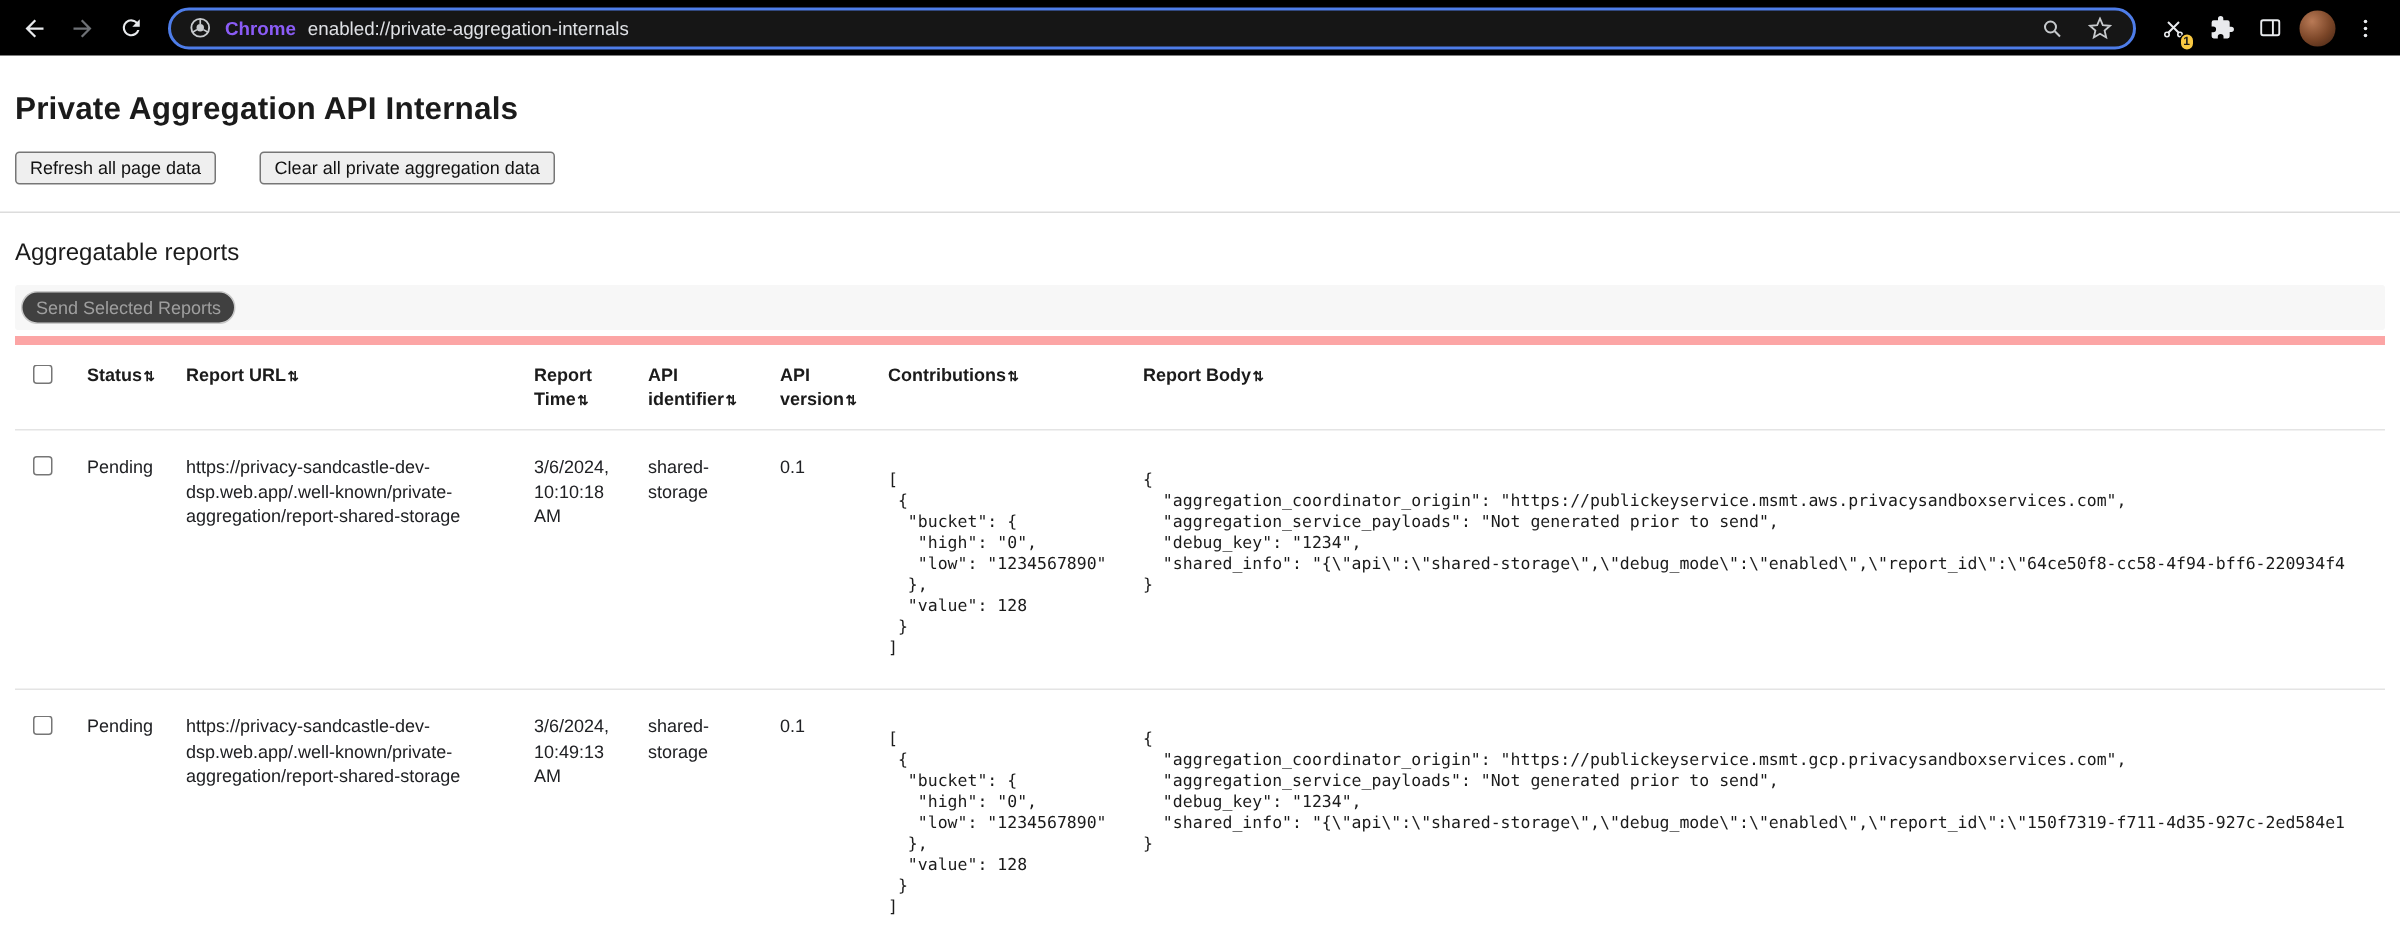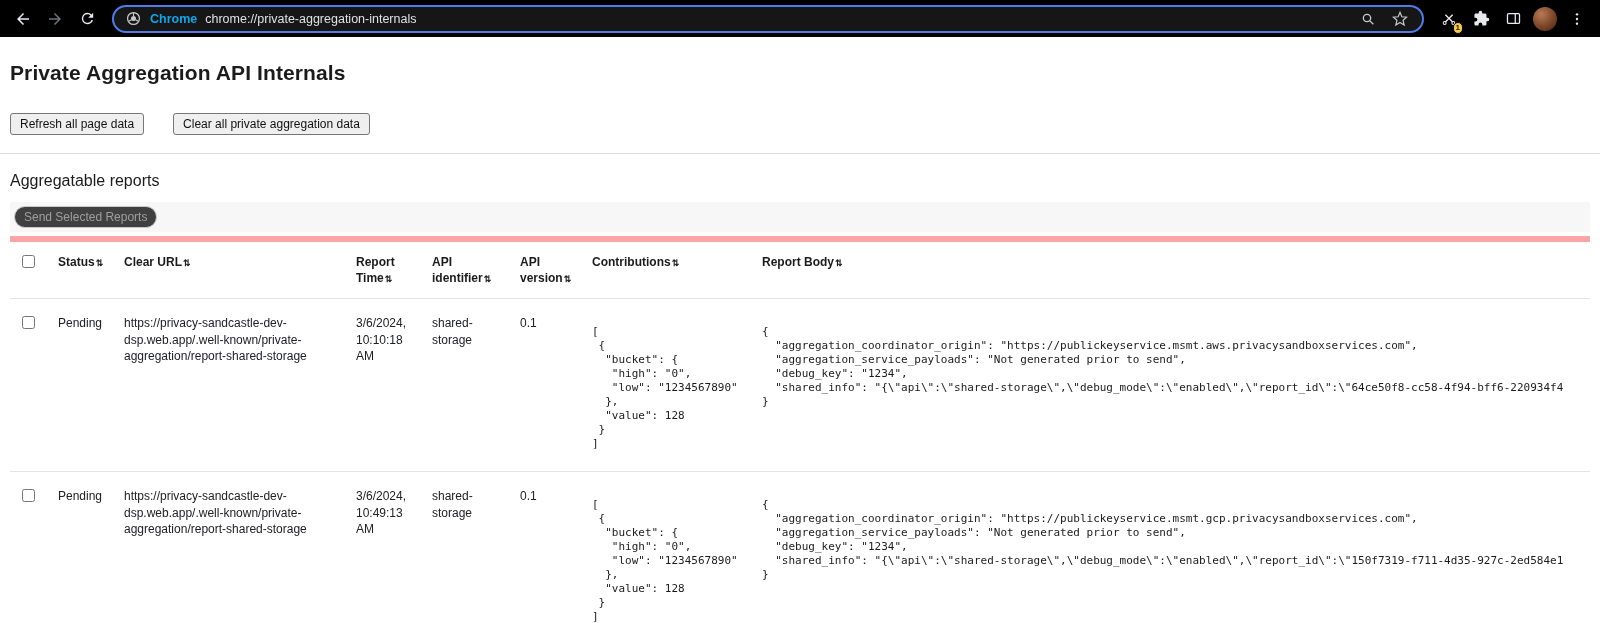--- a/index.html
+++ b/index.html
@@ -28,21 +28,21 @@
 
   .omnibox {
     flex:1 1 auto; height:28px; margin:0 8px;
     background:#161616;
     border:2px solid #4e7de9; border-radius:14px;
     display:flex; align-items:center;
     padding:0 10px; gap:8px;
     color:#e8eaed; font-size:12.5px;
     min-width:0; cursor:text;
   }
-  .omnibox .chrome-scope { color:#0ea5e9; font-weight:bold; font-size:12.5px; }
+  .omnibox .chrome-scope { color:#8b5cf6; font-weight:bold; font-size:12.5px; }
   .omnibox .url { color:#dfe1e5; white-space:nowrap; overflow:hidden; }
   .omnibox .flex-spacer { flex:1 1 auto; }
   .omnibox .ob-icon {
     background:none; border:none; padding:0; color:#c7cacd;
     width:24px; height:24px; display:flex; align-items:center; justify-content:center;
     cursor:pointer; flex:0 0 auto;
   }
 
   .ext-badge {
     position:absolute; bottom:0px; right:1px;
@@ -54,21 +54,21 @@
   .avatar {
     width:24px; height:24px; border-radius:50%;
     background:radial-gradient(circle at 35% 30%, #b97a56 0%, #7a4527 55%, #3f2213 100%);
     border:none; flex:0 0 auto;
   }
 
   
   .page { padding:0 10px; }
   h1.page-title {
     font-size:21px; font-weight:bold; color:#1b1b1b;
-    margin:24px 0 28px 0; letter-spacing:0.1px;
+    margin:24px 0 16px 0; letter-spacing:0.1px;
   }
   .actions { margin:0 0 18px 0; display:flex; gap:29px; }
   .std-btn {
     font-family:"Liberation Sans", sans-serif;
     font-size:12px; color:#111;
     background:#efefef; border:1px solid #767676; border-radius:3px;
     padding:3px 9px; cursor:pointer;
   }
   hr.divider {
     border:none; border-top:1px solid #dcdcdc;
@@ -141,21 +141,21 @@
 
   <div class="omnibox">
     <span class="ob-icon" style="width:18px;height:18px;">
       <svg viewBox="0 0 24 24" width="15" height="15">
         <circle cx="12" cy="12" r="9.5" fill="none" stroke="currentColor" stroke-width="2"></circle>
         <circle cx="12" cy="12" r="4" fill="currentColor"></circle>
         <path d="M12 8 V2.5 M15.4 14 l4.9 2.9 M8.6 14 l-4.9 2.9" stroke="currentColor" stroke-width="1.8" fill="none"></path>
       </svg>
     </span>
     <span class="chrome-scope">Chrome</span>
-    <span class="url">chrome://private-aggregation-internals</span>
+    <span class="url">enabled://private-aggregation-internals</span>
     <span class="flex-spacer"></span>
     <button class="ob-icon" title="Zoom">
       <svg viewBox="0 0 24 24" width="16" height="16">
           <circle cx="10.5" cy="10.5" r="5.5" fill="none" stroke="currentColor" stroke-width="2"></circle>
           <path d="M14.8 14.8 L20 20" stroke="currentColor" stroke-width="2"></path>
         </svg>
     </button>
     <button class="ob-icon" title="Bookmark">
       <svg viewBox="0 0 24 24" width="16" height="16">
           <path fill="none" stroke="currentColor" stroke-width="1.8" d="M12 17.3l6.2 3.7-1.6-7 5.4-4.7-7.2-.6L12 2 9.2 8.7 2 9.3l5.4 4.7-1.6 7z"></path>
@@ -224,21 +224,21 @@
       <col style="width:72px">
       <col style="width:170px">
       <col>
     </colgroup>
     <thead>
       <tr>
         <th>
           <input type="checkbox" style="">
         </th>
         <th><span>Status</span><span class="sort-glyph">⇅</span></th>
-        <th><span>Clear URL</span><span class="sort-glyph">⇅</span></th>
+        <th><span>Report URL</span><span class="sort-glyph">⇅</span></th>
         <th><span>Report Time</span><span class="sort-glyph">⇅</span></th>
         <th><span>API identifier</span><span class="sort-glyph">⇅</span></th>
         <th><span>API version</span><span class="sort-glyph">⇅</span></th>
         <th><span>Contributions</span><span class="sort-glyph">⇅</span></th>
         <th><span>Report Body</span><span class="sort-glyph">⇅</span></th>
       </tr>
     </thead>
     <tbody>
       <tr>
         <td><input type="checkbox" style=""></td>

